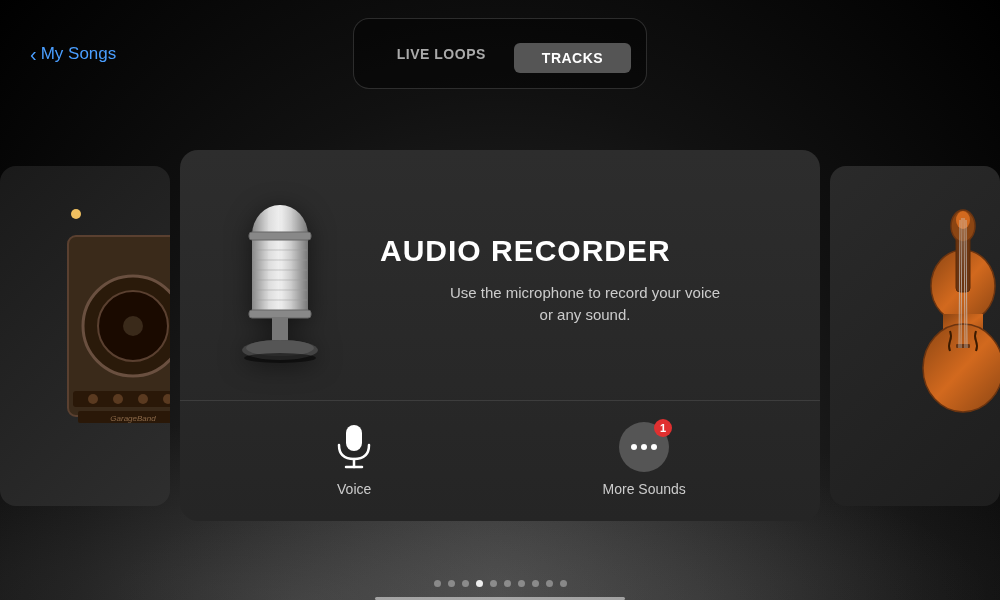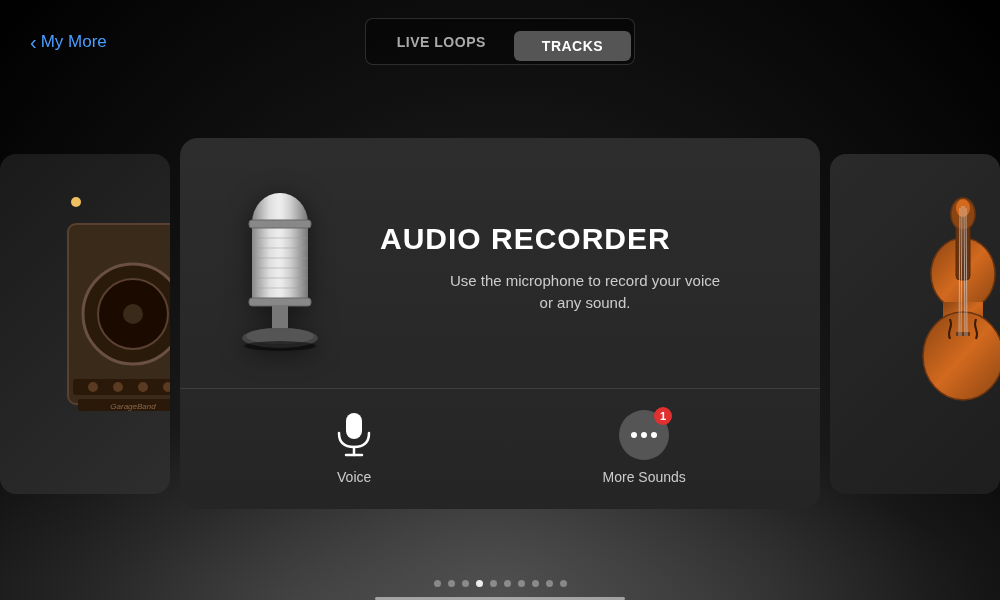--- a/index.html
+++ b/index.html
@@ -67,22 +67,22 @@
 
     .back-chevron {
       font-size: 20px;
       color: #4a9eff;
       line-height: 1;
     }
 
     .tab-group {
       display: flex;
       background: rgba(0,0,0,0.4);
-      border-radius: 8px;
-      padding: 3px;
+      border-radius: 16px;
+      padding: 15px;
       border: 1px solid rgba(255,255,255,0.15);
     }
 
     .tab-btn {
       padding: 7px 28px;
       border-radius: 6px;
       font-size: 14px;
       font-weight: 600;
       letter-spacing: 0.5px;
       cursor: pointer;
@@ -303,21 +303,21 @@
 <body>
 
 <div class="bg-overlay"></div>
 <div class="smoke"></div>
 
 <div class="screen">
 
   <div class="nav-bar">
     <a class="back-btn">
       <span class="back-chevron">‹</span>
-      <span>My More</span>
+      <span>My Songs</span>
     </a>
 
     <div class="tab-group">
       <button class="tab-btn">LIVE LOOPS</button>
       <button class="tab-btn active">TRACKS</button>
     </div>
   </div>
 
   <div class="carousel-area">
 

